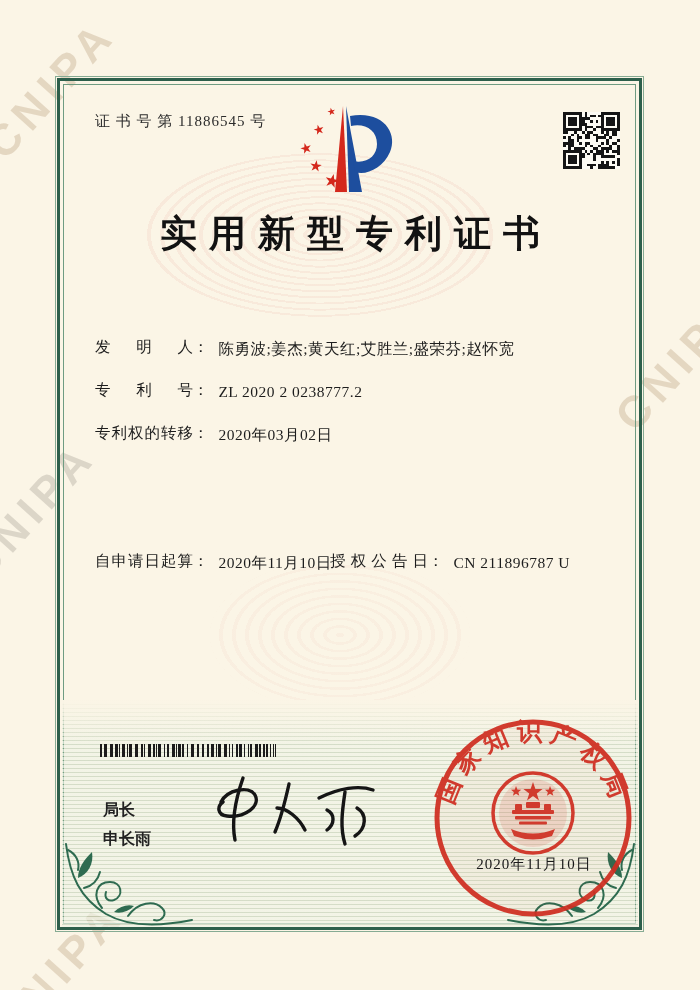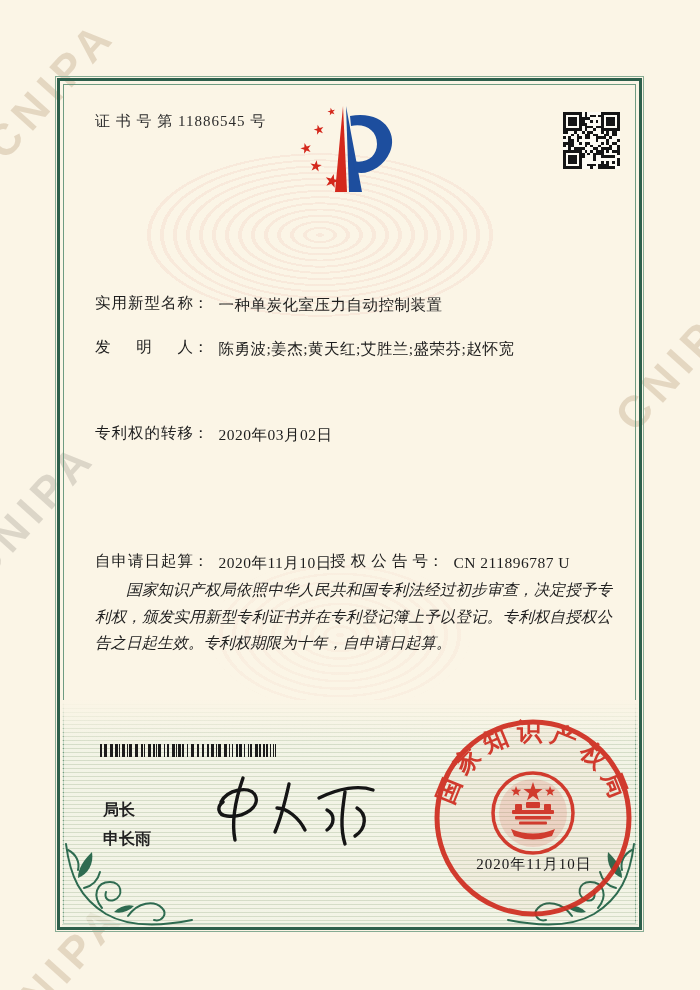--- a/index.html
+++ b/index.html
@@ -541,44 +541,44 @@
       <div style="background: rgb(21, 21, 21); grid-area: 21 / 14;"></div>
       <div style="background: rgb(21, 21, 21); grid-area: 21 / 15;"></div>
       <div style="background: rgb(21, 21, 21); grid-area: 21 / 16;"></div>
       <div style="background: rgb(21, 21, 21); grid-area: 21 / 17;"></div>
       <div style="background: rgb(21, 21, 21); grid-area: 21 / 18;"></div>
       <div style="background: rgb(21, 21, 21); grid-area: 21 / 19;"></div>
       <div style="grid-area: 21 / 20;"></div>
       <div style="grid-area: 21 / 21;"></div>
     </div>
 
-
-  <div class="row" style="top:293px;">
-    <span class="flabel">实用新型名称</span><span class="fcolon">：</span>
-    <span class="fvalue">一种单炭化室压力自动控制装置</span>
-  </div>
+  <div class="title">实用新型专利证书</div>
+
   <div class="row" style="top:337px;">
     <span class="flabel">发明人</span><span class="fcolon">：</span>
     <span class="fvalue">陈勇波;姜杰;黄天红;艾胜兰;盛荣芬;赵怀宽</span>
+  </div>
+  <div class="row" style="top:380px;">
+    <span class="flabel">专利号</span><span class="fcolon">：</span>
+    <span class="fvalue">ZL 2020 2 0238777.2</span>
   </div>
   <div class="row" style="top:423px;">
     <span class="flabel">专利权的转移</span><span class="fcolon">：</span>
     <span class="fvalue">2020年03月02日</span>
   </div>
   <div class="row" style="top:551px;">
     <span class="flabel">自申请日起算</span><span class="fcolon">：</span>
     <span class="fvalue">2020年11月10日</span>
   </div>
   <div class="row" style="left:330px;top:551px;">
-    <span class="flabel">授权公告号</span><span class="fcolon">：</span>
+    <span class="flabel">授权公告日</span><span class="fcolon">：</span>
     <span class="fvalue">CN 211896787 U</span>
   </div>
 
   <div class="paras">
-    <p>国家知识产权局依照中华人民共和国专利法经过初步审查，决定授予专利权，颁发实用新型专利证书并在专利登记簿上予以登记。专利权自授权公告之日起生效。专利权期限为十年，自申请日起算。</p>
   </div>
 
   <div class="barcode"><div style="display: inline-block; height: 100%; width: 2px; background: rgb(28, 28, 28);"></div><div style="display: inline-block; height: 100%; width: 2px; background: transparent;"></div><div style="display: inline-block; height: 100%; width: 3px; background: rgb(28, 28, 28);"></div><div style="display: inline-block; height: 100%; width: 3px; background: transparent;"></div><div style="display: inline-block; height: 100%; width: 3px; background: rgb(28, 28, 28);"></div><div style="display: inline-block; height: 100%; width: 2px; background: transparent;"></div><div style="display: inline-block; height: 100%; width: 3px; background: rgb(28, 28, 28);"></div><div style="display: inline-block; height: 100%; width: 1px; background: transparent;"></div><div style="display: inline-block; height: 100%; width: 1px; background: rgb(28, 28, 28);"></div><div style="display: inline-block; height: 100%; width: 2px; background: transparent;"></div><div style="display: inline-block; height: 100%; width: 3px; background: rgb(28, 28, 28);"></div><div style="display: inline-block; height: 100%; width: 2px; background: transparent;"></div><div style="display: inline-block; height: 100%; width: 1px; background: rgb(28, 28, 28);"></div><div style="display: inline-block; height: 100%; width: 1px; background: transparent;"></div><div style="display: inline-block; height: 100%; width: 3px; background: rgb(28, 28, 28);"></div><div style="display: inline-block; height: 100%; width: 3px; background: transparent;"></div><div style="display: inline-block; height: 100%; width: 3px; background: rgb(28, 28, 28);"></div><div style="display: inline-block; height: 100%; width: 3px; background: transparent;"></div><div style="display: inline-block; height: 100%; width: 2px; background: rgb(28, 28, 28);"></div><div style="display: inline-block; height: 100%; width: 1px; background: transparent;"></div><div style="display: inline-block; height: 100%; width: 1px; background: rgb(28, 28, 28);"></div><div style="display: inline-block; height: 100%; width: 3px; background: transparent;"></div><div style="display: inline-block; height: 100%; width: 3px; background: rgb(28, 28, 28);"></div><div style="display: inline-block; height: 100%; width: 2px; background: transparent;"></div><div style="display: inline-block; height: 100%; width: 2px; background: rgb(28, 28, 28);"></div><div style="display: inline-block; height: 100%; width: 1px; background: transparent;"></div><div style="display: inline-block; height: 100%; width: 1px; background: rgb(28, 28, 28);"></div><div style="display: inline-block; height: 100%; width: 1px; background: transparent;"></div><div style="display: inline-block; height: 100%; width: 3px; background: rgb(28, 28, 28);"></div><div style="display: inline-block; height: 100%; width: 3px; background: transparent;"></div><div style="display: inline-block; height: 100%; width: 1px; background: rgb(28, 28, 28);"></div><div style="display: inline-block; height: 100%; width: 2px; background: transparent;"></div><div style="display: inline-block; height: 100%; width: 2px; background: rgb(28, 28, 28);"></div><div style="display: inline-block; height: 100%; width: 3px; background: transparent;"></div><div style="display: inline-block; height: 100%; width: 3px; background: rgb(28, 28, 28);"></div><div style="display: inline-block; height: 100%; width: 1px; background: transparent;"></div><div style="display: inline-block; height: 100%; width: 1px; background: rgb(28, 28, 28);"></div><div style="display: inline-block; height: 100%; width: 1px; background: transparent;"></div><div style="display: inline-block; height: 100%; width: 3px; background: rgb(28, 28, 28);"></div><div style="display: inline-block; height: 100%; width: 1px; background: transparent;"></div><div style="display: inline-block; height: 100%; width: 2px; background: rgb(28, 28, 28);"></div><div style="display: inline-block; height: 100%; width: 3px; background: transparent;"></div><div style="display: inline-block; height: 100%; width: 1px; background: rgb(28, 28, 28);"></div><div style="display: inline-block; height: 100%; width: 3px; background: transparent;"></div><div style="display: inline-block; height: 100%; width: 3px; background: rgb(28, 28, 28);"></div><div style="display: inline-block; height: 100%; width: 3px; background: transparent;"></div><div style="display: inline-block; height: 100%; width: 2px; background: rgb(28, 28, 28);"></div><div style="display: inline-block; height: 100%; width: 3px; background: transparent;"></div><div style="display: inline-block; height: 100%; width: 2px; background: rgb(28, 28, 28);"></div><div style="display: inline-block; height: 100%; width: 3px; background: transparent;"></div><div style="display: inline-block; height: 100%; width: 2px; background: rgb(28, 28, 28);"></div><div style="display: inline-block; height: 100%; width: 2px; background: transparent;"></div><div style="display: inline-block; height: 100%; width: 3px; background: rgb(28, 28, 28);"></div><div style="display: inline-block; height: 100%; width: 2px; background: transparent;"></div><div style="display: inline-block; height: 100%; width: 1px; background: rgb(28, 28, 28);"></div><div style="display: inline-block; height: 100%; width: 1px; background: transparent;"></div><div style="display: inline-block; height: 100%; width: 3px; background: rgb(28, 28, 28);"></div><div style="display: inline-block; height: 100%; width: 3px; background: transparent;"></div><div style="display: inline-block; height: 100%; width: 3px; background: rgb(28, 28, 28);"></div><div style="display: inline-block; height: 100%; width: 2px; background: transparent;"></div><div style="display: inline-block; height: 100%; width: 1px; background: rgb(28, 28, 28);"></div><div style="display: inline-block; height: 100%; width: 2px; background: transparent;"></div><div style="display: inline-block; height: 100%; width: 1px; background: rgb(28, 28, 28);"></div><div style="display: inline-block; height: 100%; width: 3px; background: transparent;"></div><div style="display: inline-block; height: 100%; width: 2px; background: rgb(28, 28, 28);"></div><div style="display: inline-block; height: 100%; width: 1px; background: transparent;"></div><div style="display: inline-block; height: 100%; width: 3px; background: rgb(28, 28, 28);"></div><div style="display: inline-block; height: 100%; width: 2px; background: transparent;"></div><div style="display: inline-block; height: 100%; width: 1px; background: rgb(28, 28, 28);"></div><div style="display: inline-block; height: 100%; width: 3px; background: transparent;"></div><div style="display: inline-block; height: 100%; width: 1px; background: rgb(28, 28, 28);"></div><div style="display: inline-block; height: 100%; width: 1px; background: transparent;"></div><div style="display: inline-block; height: 100%; width: 2px; background: rgb(28, 28, 28);"></div><div style="display: inline-block; height: 100%; width: 3px; background: transparent;"></div><div style="display: inline-block; height: 100%; width: 3px; background: rgb(28, 28, 28);"></div><div style="display: inline-block; height: 100%; width: 1px; background: transparent;"></div><div style="display: inline-block; height: 100%; width: 2px; background: rgb(28, 28, 28);"></div><div style="display: inline-block; height: 100%; width: 2px; background: transparent;"></div><div style="display: inline-block; height: 100%; width: 2px; background: rgb(28, 28, 28);"></div><div style="display: inline-block; height: 100%; width: 1px; background: transparent;"></div><div style="display: inline-block; height: 100%; width: 2px; background: rgb(28, 28, 28);"></div><div style="display: inline-block; height: 100%; width: 2px; background: transparent;"></div><div style="display: inline-block; height: 100%; width: 1px; background: rgb(28, 28, 28);"></div><div style="display: inline-block; height: 100%; width: 2px; background: transparent;"></div><div style="display: inline-block; height: 100%; width: 1px; background: rgb(28, 28, 28);"></div><div style="display: inline-block; height: 100%; width: 1px; background: transparent;"></div><div style="display: inline-block; height: 100%; width: 1px; background: rgb(28, 28, 28);"></div><div style="display: inline-block; height: 100%; width: 3px; background: transparent;"></div></div>
 
   <div class="signer" style="top:800px;">局长</div>
   <div class="signer" style="top:829px;">申长雨</div>
 
   <svg class="sig" width="180" height="85" viewBox="0 0 180 85">
     <g stroke="#151515" stroke-width="3.4" fill="none" stroke-linecap="round">
       <path d="M38,10 C31,30 26,52 30,72"></path>

